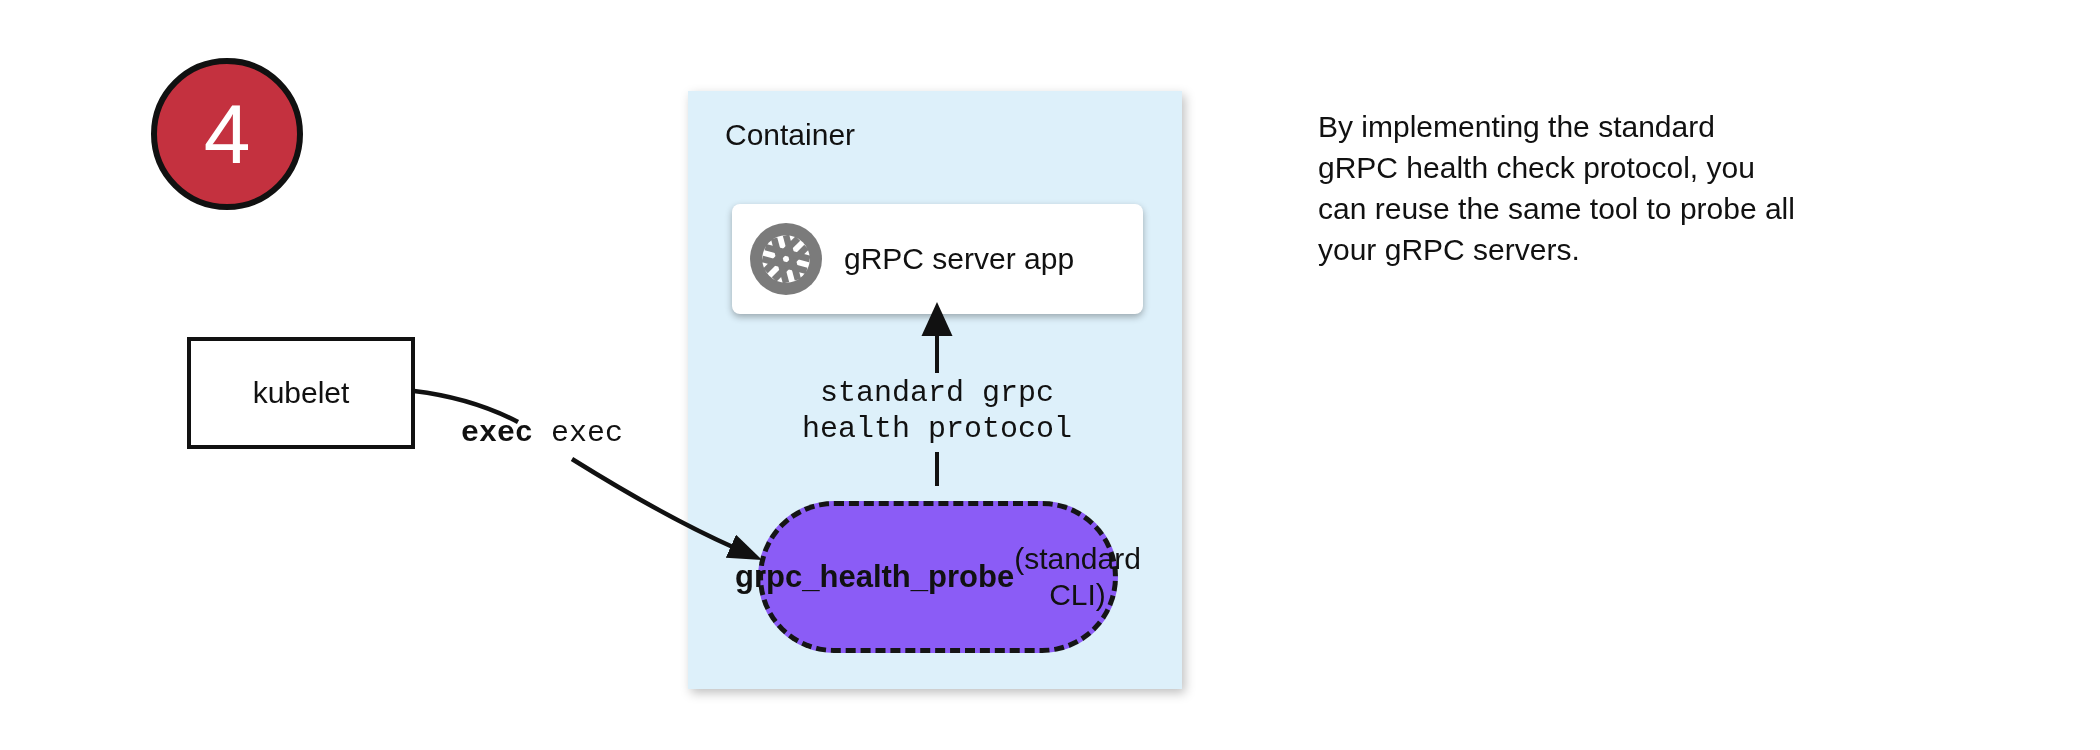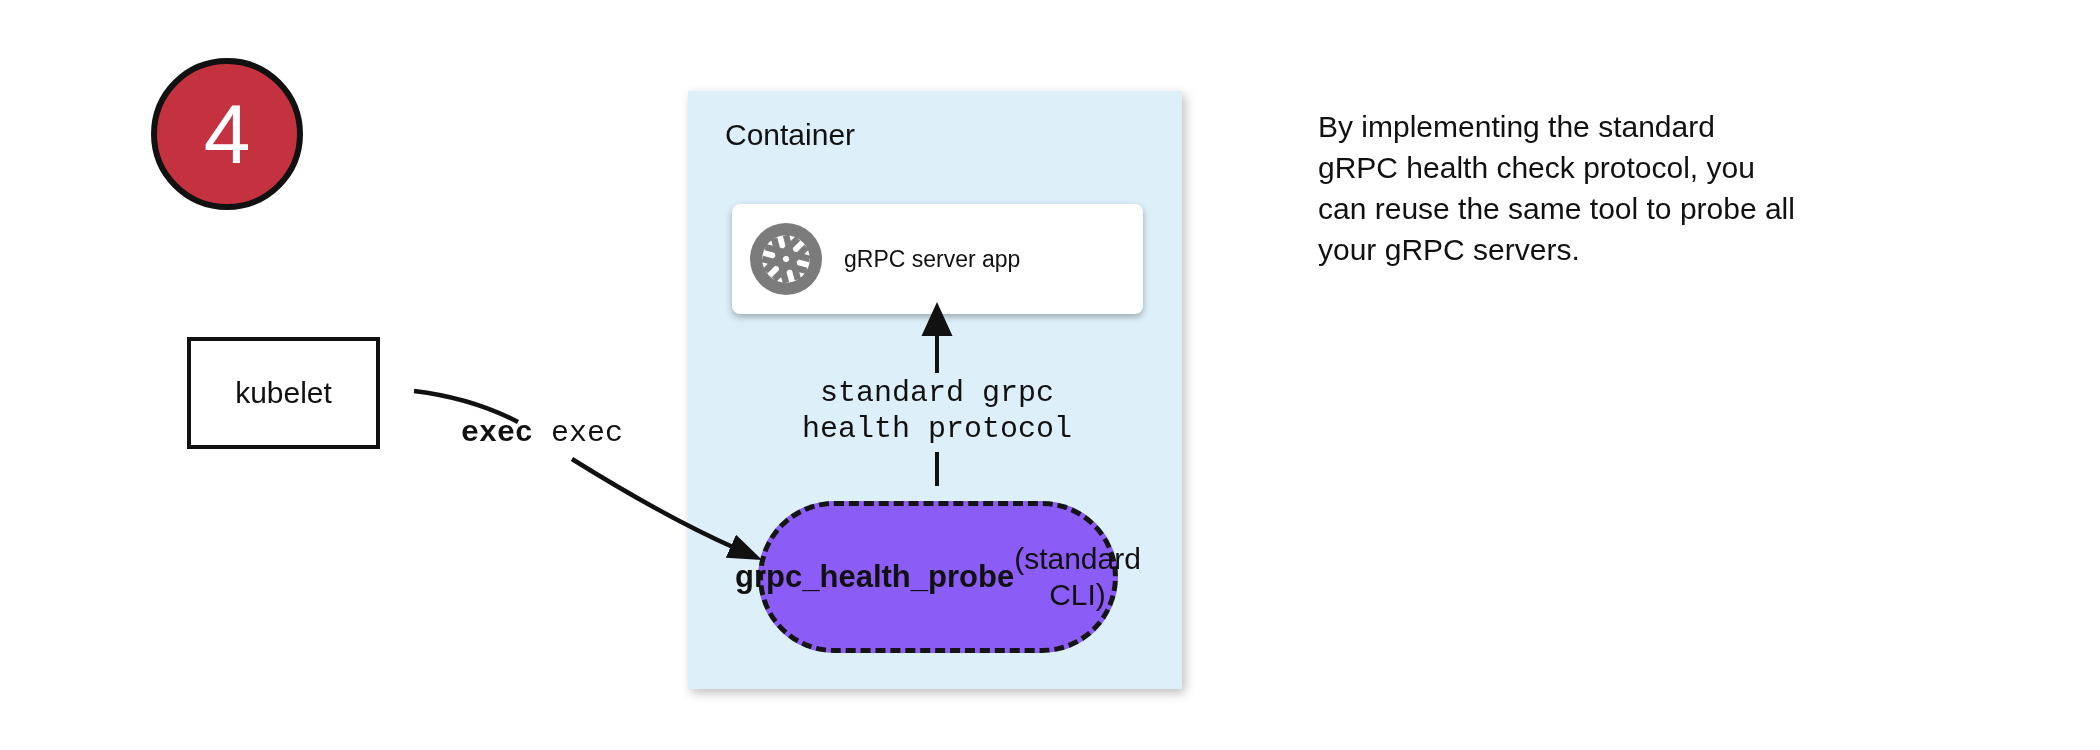--- a/index.html
+++ b/index.html
@@ -25,21 +25,21 @@
     display: flex; align-items: center; justify-content: center;
     color: #ffffff;
     font-size: 84px;
     line-height: 1;
   }
 
   
   #kubelet {
     position: absolute;
     left: 187px; top: 337px;
-    width: 193px; height: 112px;
+    width: 228px; height: 112px;
     background: #ffffff;
     border: 4px solid #111111;
     display: flex; align-items: center; justify-content: center;
     font-size: 30px;
   }
 
   
   #container-box {
     position: absolute;
     left: 688px; top: 75px;
@@ -59,21 +59,21 @@
   #server-box {
     position: absolute;
     left: 44px; top: 113px;
     width: 411px; height: 110px;
     background: #ffffff;
     border-radius: 8px;
     box-shadow: 0 3px 7px rgba(0,0,0,0.30);
     display: flex; align-items: center;
     padding-left: 18px;
     gap: 22px;
-    font-size: 23px;
+    font-size: 30px;
   }
   #server-box svg { flex: 0 0 auto; display: block; }
 
   
   #probe-pill {
     position: absolute;
     left: 70px; top: 410px;
     width: 360px; height: 152px;
     background: #8b5cf6;
     border: 5px dashed #151515;

